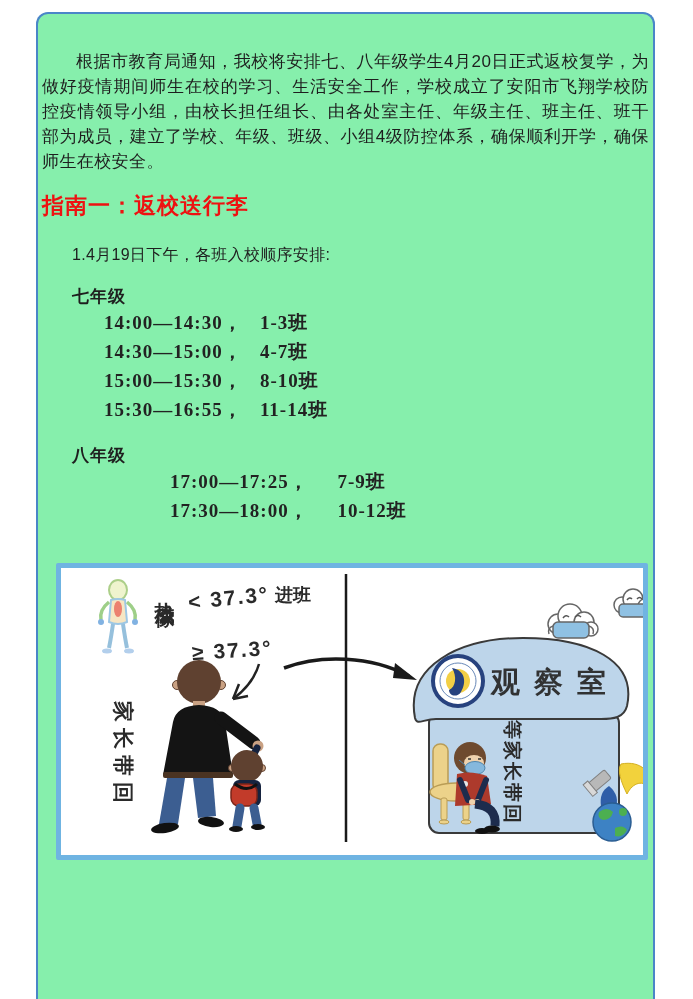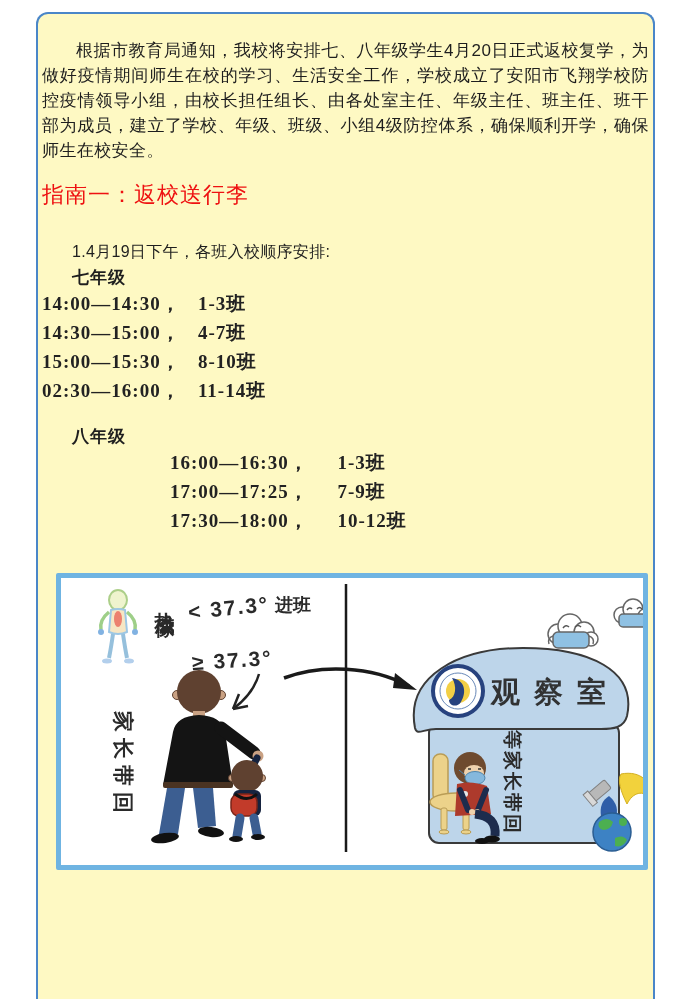--- a/index.html
+++ b/index.html
@@ -2,32 +2,32 @@
 <html><head>
 <meta charset="utf-8">
 <style>
   html,body{margin:0;padding:0;}
   body{
     width:693px;height:999px;background:#ffffff;overflow:hidden;position:relative;
     font-family:"Liberation Sans",sans-serif;color:#1e1e1e;
   }
   .page{
     position:absolute;left:36px;top:12px;width:619px;height:987px;box-sizing:border-box;
-    background:#fef9c3;border:2px solid #4a86c8;border-bottom:none;border-radius:12px 12px 0 0;
-    padding:7px 4px 0 4px;
+    background:#86efac;border:2px solid #4a86c8;border-bottom:none;border-radius:12px 12px 0 0;
+    padding:18px 4px 0 4px;
   }
   .intro{font-size:17px;line-height:25px;text-indent:2em;text-align:justify;letter-spacing:.4px;}
-  .sec-title{margin-top:13px;font-size:22px;font-weight:normal;color:#ee1111;letter-spacing:1px;}
+  .sec-title{margin-top:13px;font-size:22px;font-weight:bold;color:#ee1111;letter-spacing:1px;}
   .step{font-size:16px;margin-left:30px;line-height:28px;letter-spacing:.3px;}
-  .step1{margin-top:28px;}
+  .step1{margin-top:20px;}
   .grade-label{margin-left:30px;font-size:17px;font-weight:bold;letter-spacing:1px;}
-  .g7 .grade-label{}
+  .g7 .grade-label{margin-top:16px;}
   .g8{margin-top:20px;}
   .sched{font-family:"Liberation Serif",serif;font-weight:bold;font-size:19px;line-height:29px;white-space:pre;letter-spacing:1px;color:#222;}
-  .g7 .sched{}
+  .g7 .sched{margin-left:62px;}
   .g8 .sched{margin-left:128px;}
   .steps234{margin-top:8px;}
   .figure-box{
     margin-left:14px;margin-top:38px;width:592px;height:297px;box-sizing:border-box;
     border:5px solid #6fb4e2;border-radius:2px;background:#fff;
   }
   .figure-box svg{display:block;}
   svg text{font-family:"Liberation Sans",sans-serif;fill:#2a2a2a;}
   .vtext{writing-mode:vertical-rl;text-orientation:upright;}
 </style>
@@ -40,26 +40,25 @@
 
   <div class="sec-title">指南一：返校送行李</div>
 
   <div class="step step1">1.4月19日下午，各班入校顺序安排:</div>
 
   <div class="g7">
     <div class="grade-label">七年级</div>
     <div class="sched">14:00—14:30，   1-3班</div>
     <div class="sched">14:30—15:00，   4-7班</div>
     <div class="sched">15:00—15:30，   8-10班</div>
-    <div class="sched">02:30—16:00，   11-14班</div>
+    <div class="sched">15:30—16:55，   11-14班</div>
   </div>
 
   <div class="g8">
     <div class="grade-label">八年级</div>
-    <div class="sched">16:00—16:30，     1-3班</div>
     <div class="sched">17:00—17:25，     7-9班</div>
     <div class="sched">17:30—18:00，     10-12班</div>
   </div>
 
 
   <div class="figure-box">
     <svg width="582" height="287" viewBox="0 0 582 287">
 
       <g opacity="0.9">
         <ellipse cx="57" cy="22" rx="9" ry="10" fill="#eef3c9" stroke="#a4ca7d" stroke-width="2"></ellipse>

